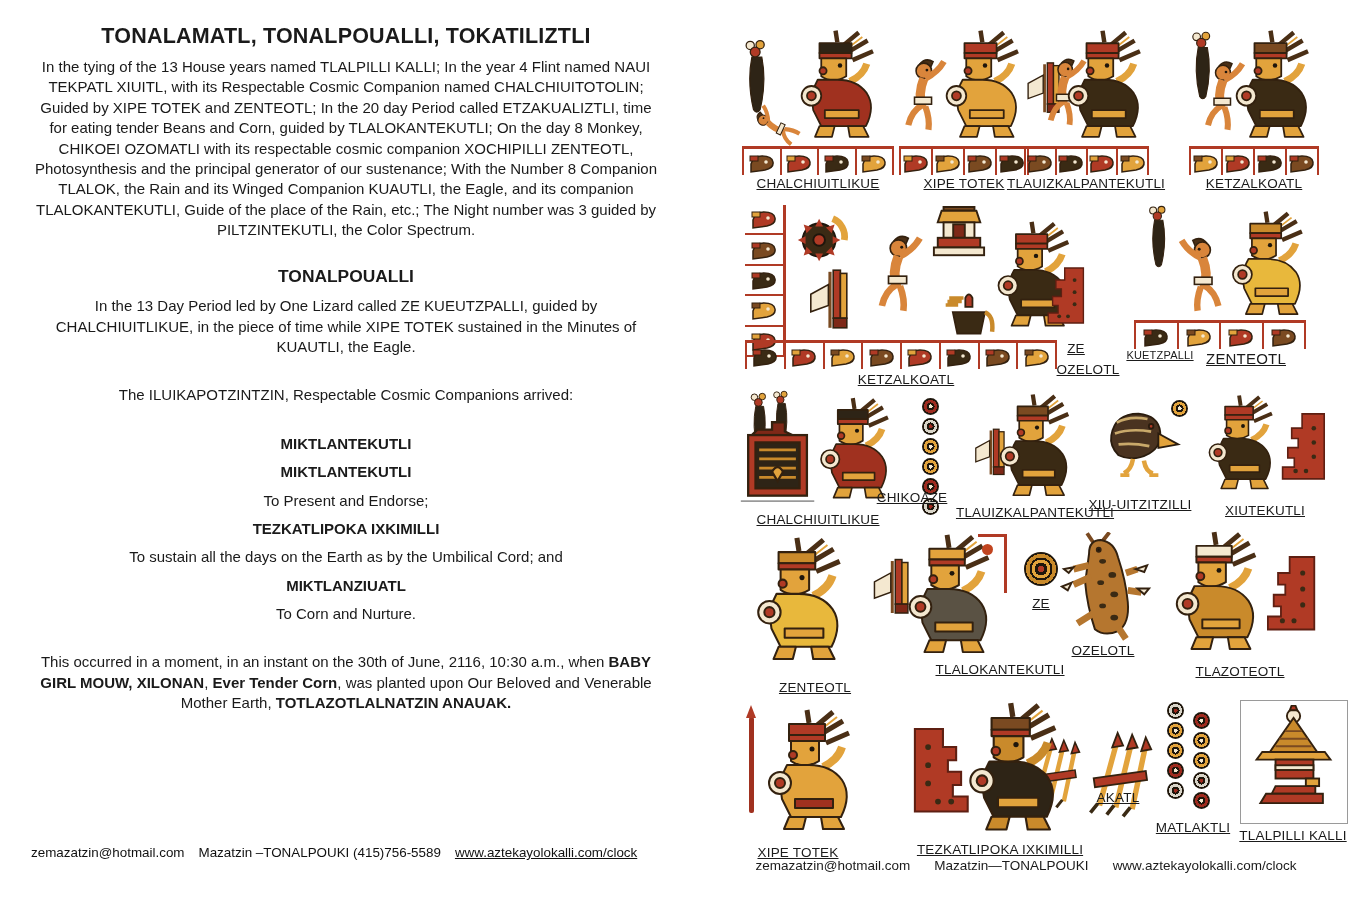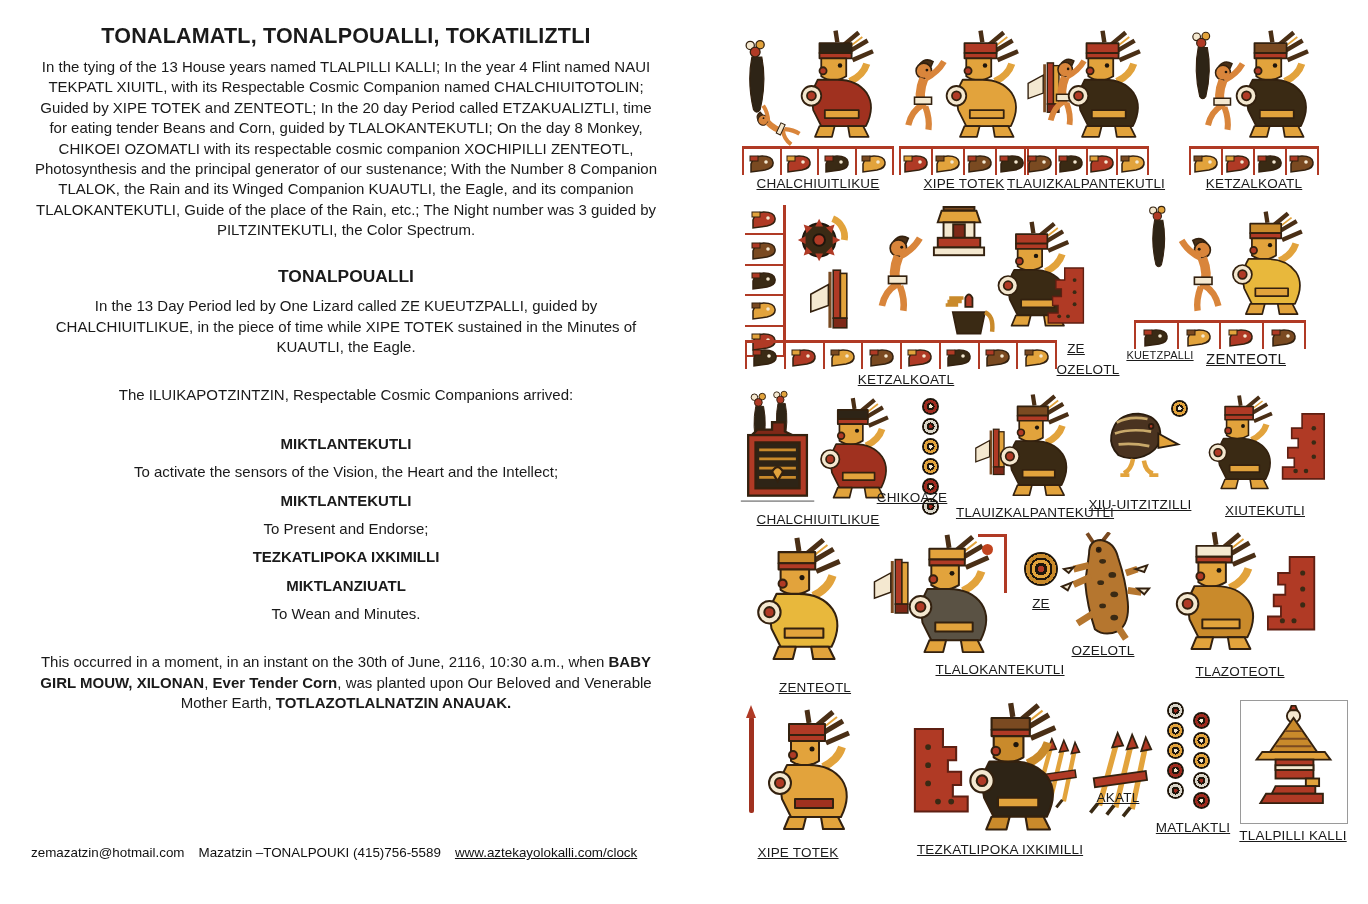--- a/index.html
+++ b/index.html
@@ -243,26 +243,26 @@
       <h1 class="doc-title">TONALAMATL, TONALPOUALLI, TOKATILIZTLI</h1>
       <p class="bodytext">In the tying of the 13 House years named TLALPILLI KALLI; In the year 4 Flint named NAUI TEKPATL XIUITL, with its Respectable Cosmic Companion named CHALCHIUITOTOLIN; Guided by XIPE TOTEK and ZENTEOTL; In the 20 day Period called ETZAKUALIZTLI, time for eating tender Beans and Corn, guided by TLALOKANTEKUTLI; On the day 8 Monkey, CHIKOEI OZOMATLI with its respectable cosmic companion XOCHIPILLI ZENTEOTL, Photosynthesis and the principal generator of our sustenance; With the Number 8 Companion TLALOK, the Rain and its Winged Companion KUAUTLI, the Eagle, and its companion TLALOKANTEKUTLI, Guide of the place of the Rain, etc.; The Night number was 3 guided by PILTZINTEKUTLI, the Color Spectrum.</p>
       <div class="gap16"></div>
       <h2 class="sec-head">TONALPOUALLI</h2>
       <p class="bodytext">In the 13 Day Period led by One Lizard called ZE KUEUTZPALLI, guided by CHALCHIUITLIKUE, in the piece of time while XIPE TOTEK sustained in the Minutes of KUAUTLI, the Eagle.</p>
       <div class="gap12"></div>
       <p class="bodytext">The ILUIKAPOTZINTZIN, Respectable Cosmic Companions arrived:</p>
       <div class="gap12"></div>
       <div>
         <div class="bodytext comp-name">MIKTLANTEKUTLI</div>
-        <div class="bodytext">To activate the sensors of the Vision, the Heart and the Intellect;</div>
         <div class="bodytext comp-name">MIKTLANTEKUTLI</div>
         <div class="bodytext">To Present and Endorse;</div>
         <div class="bodytext comp-name">TEZKATLIPOKA IXKIMILLI</div>
+        <div class="bodytext">To sustain all the days on the Earth as by the Umbilical Cord; and</div>
         <div class="bodytext comp-name">MIKTLANZIUATL</div>
-        <div class="bodytext">To Wean and Minutes.</div>
+        <div class="bodytext">To Corn and Nurture.</div>
       </div>
       <div class="gap12"></div>
       <p class="bodytext birth"><span>This occurred in a moment, in an instant on the 30th of June, 2116, 10:30 a.m., when </span><b>BABY GIRL MOUW, XILONAN</b><span>, </span><b>Ever Tender Corn</b><span>, was planted upon Our Beloved and Venerable Mother Earth, </span><b>TOTLAZOTLALNATZIN ANAUAK.</b></p>
     </div>
     <div class="footer-left">
       <span>zemazatzin@hotmail.com</span><span>Mazatzin –TONALPOUKI (415)756-5589</span><span class="u-last">www.aztekayolokalli.com/clock</span>
     </div>
   </section>
 
   <section class="page-right">
@@ -675,14 +675,17 @@
     </div>
     <div class="label" style="left:509px;top:820px">MATLAKTLI</div>
 
     <div class="kalli-box" style="left:556px;top:700px;width:106px;height:122px">
       <svg style="position:absolute;left:8px;top:4px;width:90px;height:112px;overflow:visible">
           <use href="#s-pyramid"></use>
         </svg>
     </div>
     <div class="label" style="left:609px;top:828px">TLALPILLI KALLI</div>
 
+    <div class="footer-right">
+      <span>zemazatzin@hotmail.com</span><span>Mazatzin—TONALPOUKI</span><span>www.aztekayolokalli.com/clock</span>
+    </div>
   </section>
 </div>
 
 </body></html>

